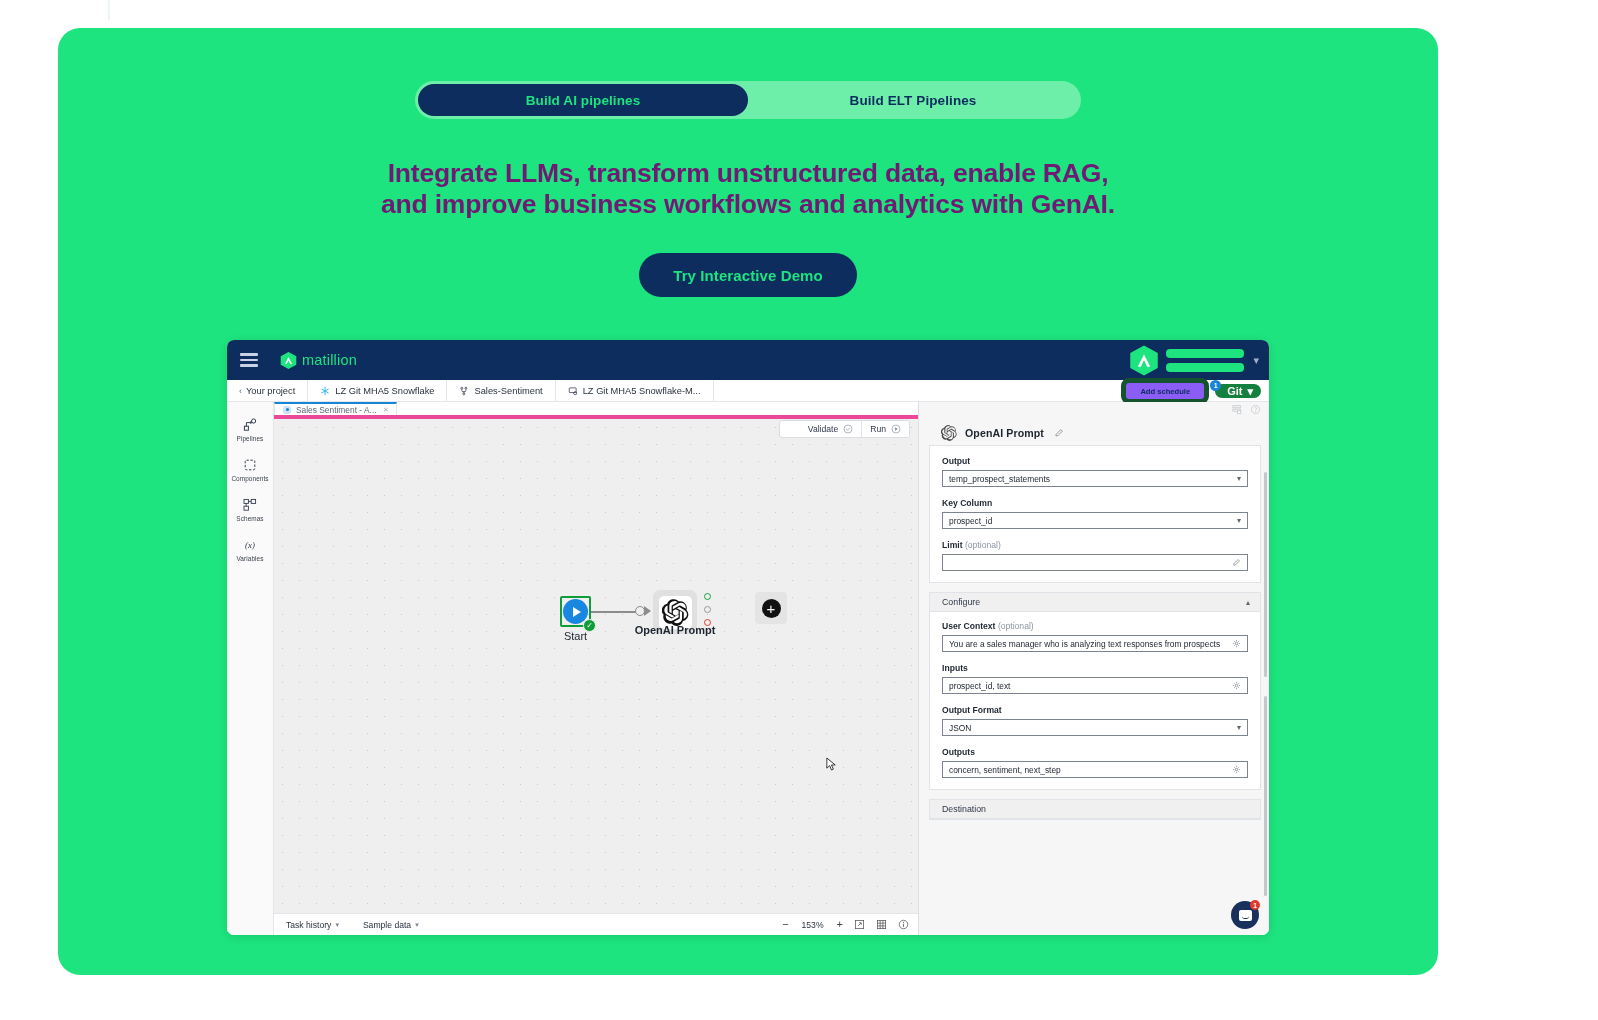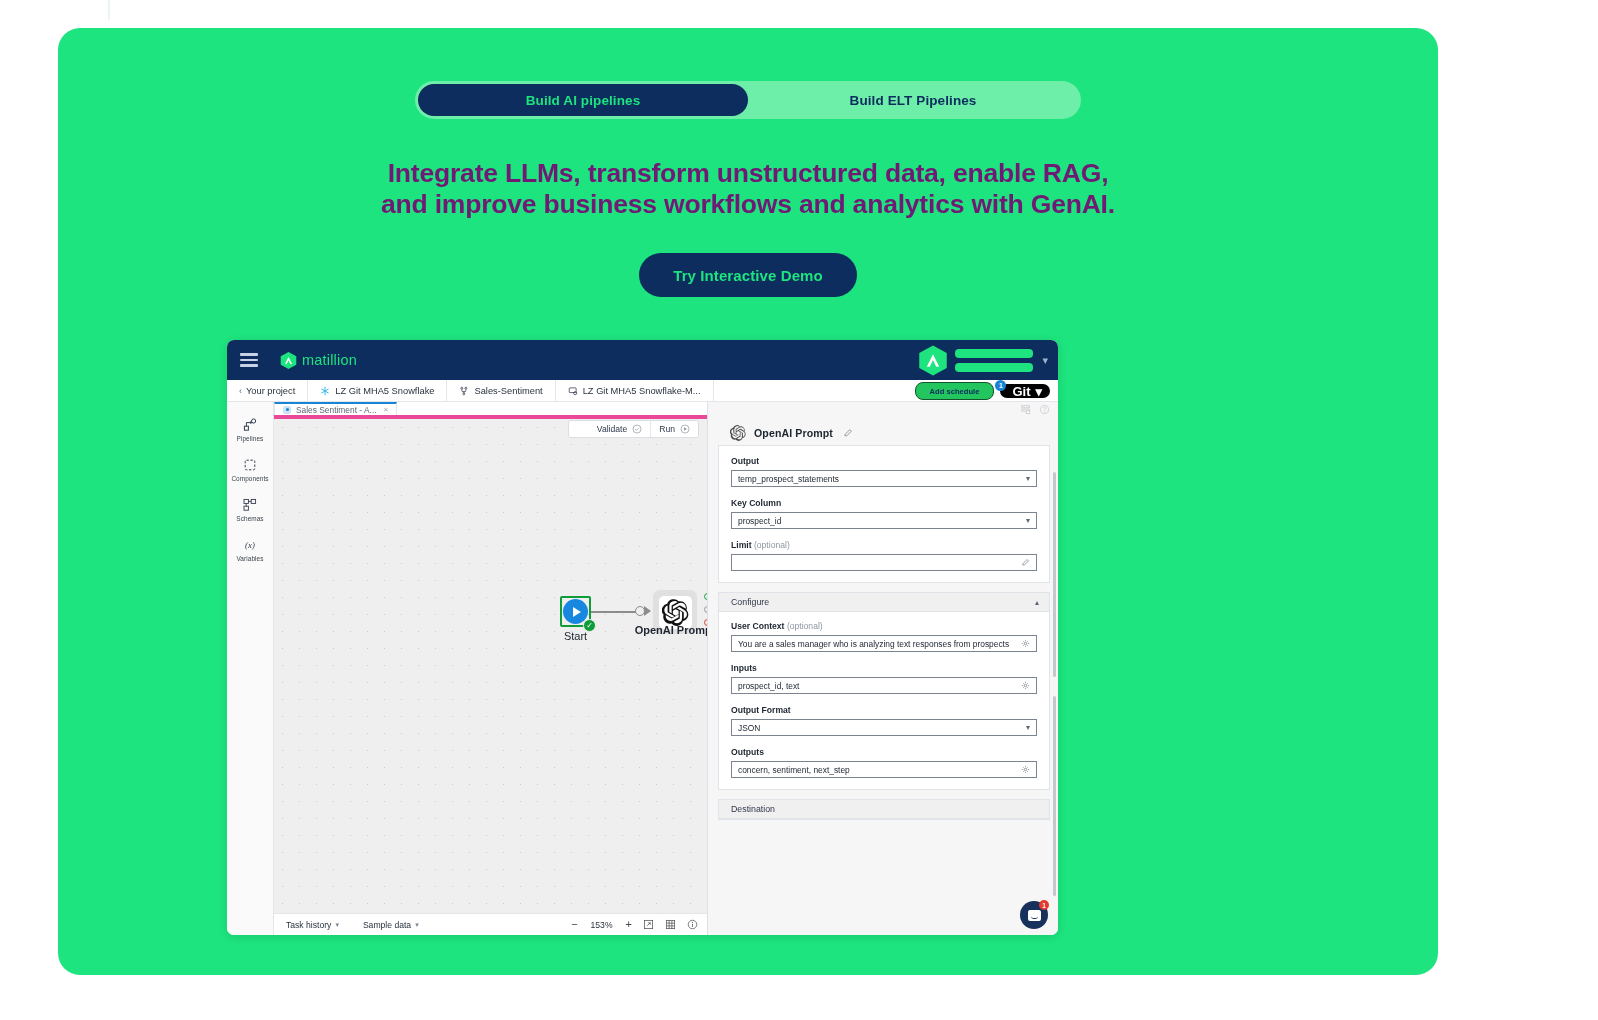--- a/index.html
+++ b/index.html
@@ -65,21 +65,21 @@
     border: none; border-radius: 22px;
     font-size: 15px; font-weight: bold;
     font-family: "Liberation Sans", sans-serif;
     cursor: pointer;
     letter-spacing: .1px;
   }
 
   
   .app {
     position: absolute; left: 169px; top: 312px;
-    width: 831px; height: 595px;
+    width: 1042px; height: 595px;
     background: #ffffff;
     border-radius: 7px;
     overflow: hidden;
     box-shadow: 0 2px 10px rgba(0,0,0,.12);
   }
 
   
   .app-top {
     position: relative;
     height: 40px; background: #0C2D5E;
@@ -111,31 +111,31 @@
     border-right: 1px solid #e3e6ea;
     cursor: pointer; white-space: nowrap;
   }
   .crumb.first { gap: 4px; }
   .crumb-back { color: #55606e; font-size: 9px; }
   .crumb-ico { width: 10px; height: 10px; display: block; }
 
   .crumb-actions { position: absolute; right: 8px; top: 0; height: 22px; display: flex; align-items: center; gap: 6px; }
   .btn-schedule {
     height: 14px; padding: 8px 14px;
-    border: 1px solid #14532d; border-radius: 8px;
-    background: #22c55e; color: #0C2D5E;
+    border: 5px solid #14532d; border-radius: 8px;
+    background: #8b5cf6; color: #0C2D5E;
     font-size: 7.6px; font-weight: bold;
     display: flex; align-items: center; cursor: pointer;
     font-family: "Liberation Sans", sans-serif;
   }
   .git-wrap { position: relative; }
   .btn-git {
     height: 14px; padding: 0 8px 0 12px;
-    border-radius: 8px; background: #000000; color: #fff;
-    font-size: 13px; font-weight: bold;
+    border-radius: 8px; background: #15803d; color: #fff;
+    font-size: 11px; font-weight: bold;
     display: flex; align-items: center; gap: 5px; cursor: pointer;
     border: none; font-family: "Liberation Sans", sans-serif;
   }
   .git-badge {
     position: absolute; left: -5px; top: -4px;
     width: 11px; height: 11px; border-radius: 50%;
     background: #1784d6; color: #fff;
     font-size: 7px; font-weight: bold;
     display: flex; align-items: center; justify-content: center;
   }

